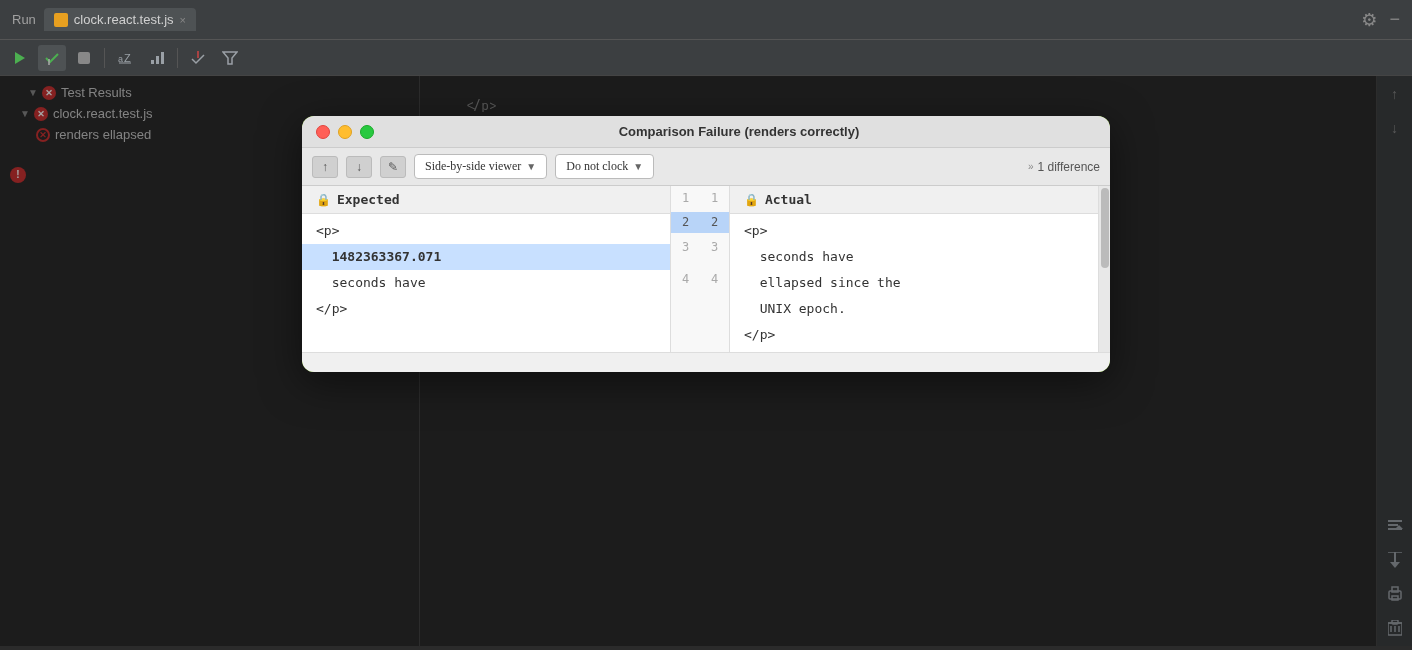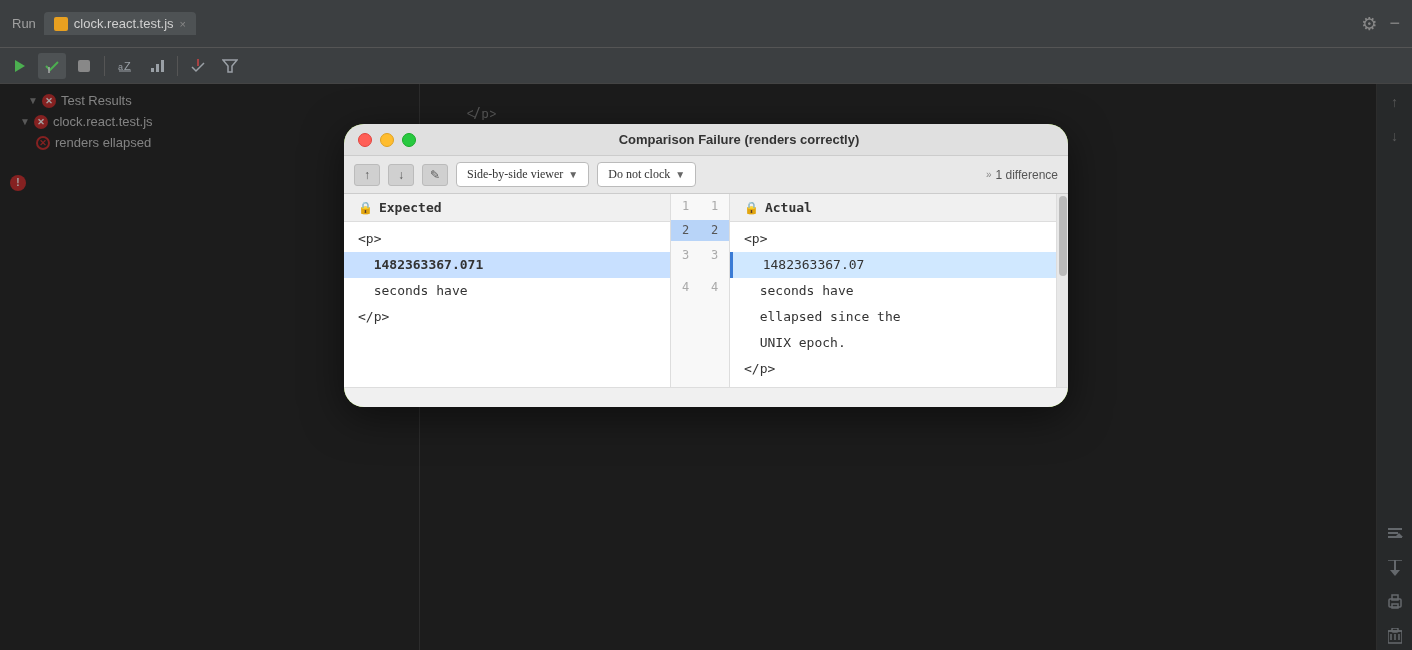--- a/index.html
+++ b/index.html
@@ -16,21 +16,21 @@
     .ide-bg {
       position: absolute;
       top: 0; left: 0; right: 0; bottom: 0;
       background: #2b2b2b;
     }
 
     
     .top-bar {
       display: flex;
       align-items: center;
-      height: 48px;
+      height: 40px;
       background: #3c3f41;
       padding: 0 12px;
       border-bottom: 1px solid #555;
       position: relative;
       z-index: 1;
     }
     .top-bar-label {
       color: #a0a0a0;
       font-size: 13px;
       margin-right: 8px;
@@ -209,23 +209,23 @@
       z-index: 10;
       display: flex;
       align-items: flex-start;
       justify-content: center;
       padding-top: 40px;
     }
 
     
     .dialog {
       background: #84cc16;
-      border-radius: 20px;
+      border-radius: 12px;
       box-shadow: 0 10px 40px rgba(0,0,0,0.5);
-      width: 724px;
+      width: 808px;
       overflow: hidden;
     }
     .dialog-titlebar {
       background: #e0e0e0;
       padding: 8px 14px;
       display: flex;
       align-items: center;
       gap: 8px;
       border-bottom: 1px solid #ccc;
       border-radius: 8px 8px 0 0;
@@ -591,21 +591,20 @@
             </div>
           </div>
 
           <div class="diff-pane">
             <div class="diff-header">
               <span class="lock-icon">🔒</span>
               <span>Actual</span>
             </div>
             <div class="diff-lines">
               <div class="diff-line">&lt;p&gt;</div>
-              <div class="diff-line highlighted" style="border-left:3px solid #3a7bd5;">  1482363367.07</div>
               <div class="diff-line">  seconds have</div>
               <div class="diff-line">  ellapsed since the</div>
               <div class="diff-line">  UNIX epoch.</div>
               <div class="diff-line">&lt;/p&gt;</div>
             </div>
           </div>
 
           <div class="dialog-scrollbar">
             <div class="dialog-scrollbar-thumb"></div>
           </div>

